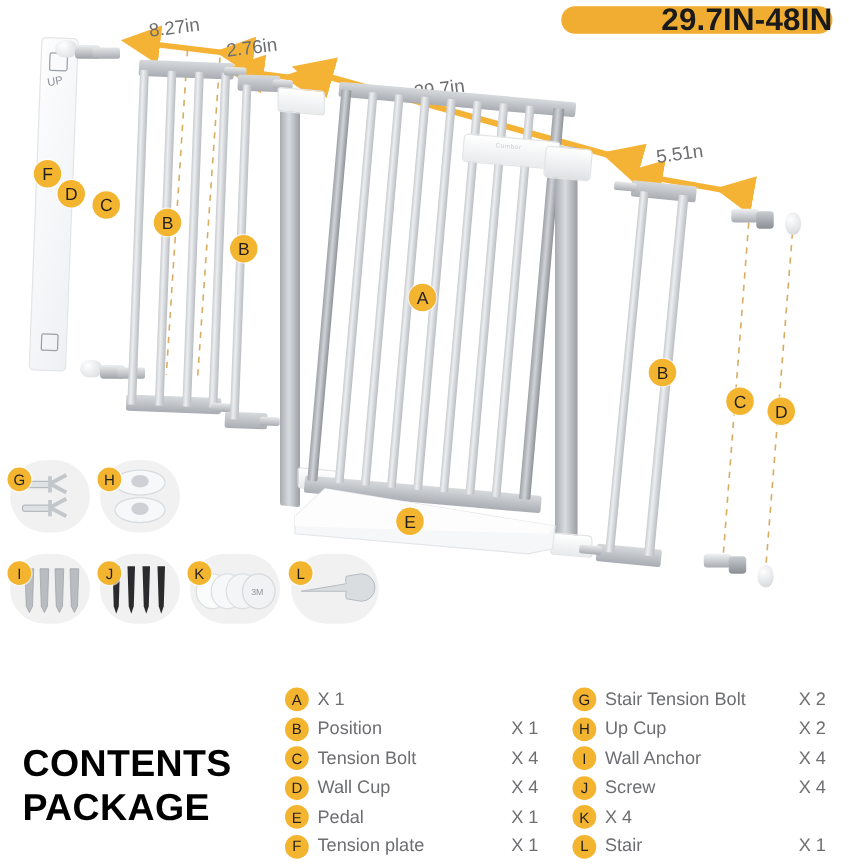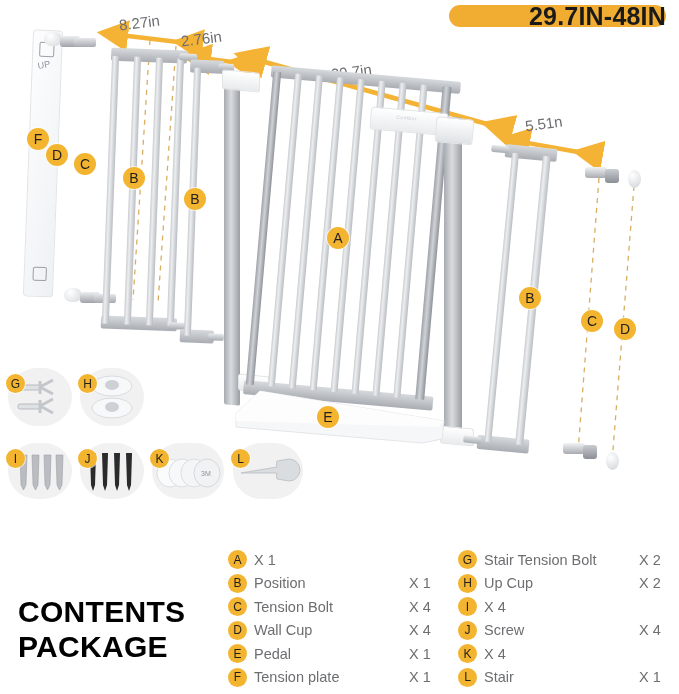--- a/index.html
+++ b/index.html
@@ -324,20 +324,21 @@
           <div class="pname">Stair Tension Bolt</div>
           <div class="pqty">X 2</div>
         </div>
         <div class="prow">
           <div class="bub sm">H</div>
           <div class="pname">Up Cup</div>
           <div class="pqty">X 2</div>
         </div>
         <div class="prow">
           <div class="bub sm">I</div>
+          <div class="pname">Wall Anchor</div>
           <div class="pqty">X 4</div>
         </div>
         <div class="prow">
           <div class="bub sm">J</div>
           <div class="pname">Screw</div>
           <div class="pqty">X 4</div>
         </div>
         <div class="prow">
           <div class="bub sm">K</div>
           <div class="pqty">X 4</div>

